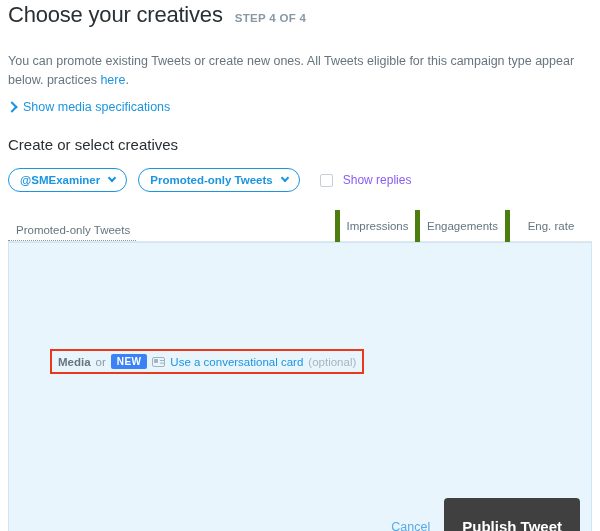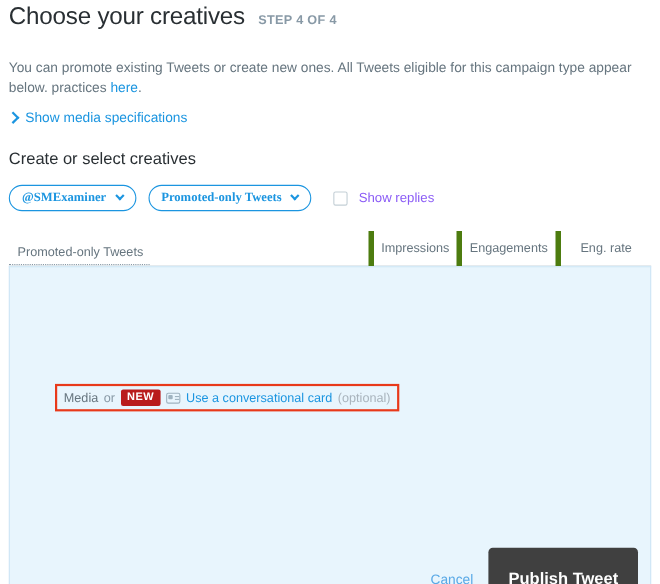--- a/index.html
+++ b/index.html
@@ -25,21 +25,21 @@
               font-size:12.5px; color:#1b95e0; cursor:pointer; }
   .chev-r { display:inline-block; width:8px; height:8px; border-right:2.4px solid #1b95e0;
             border-top:2.4px solid #1b95e0; transform:rotate(45deg); position:relative; top:0px; }
 
   .sec-title { position:absolute; left:8px; top:136px; font-size:15px; color:#292f33; }
 
   
   .filters { position:absolute; left:8px; top:168px; display:flex; align-items:center; }
   .pill { height:24px; border:1px solid #1b95e0; border-radius:13px; background:#fff;
           color:#1b95e0; font-size:11.5px; font-weight:700; display:flex; align-items:center;
-          padding:0 11px; gap:9px; cursor:pointer;font-family:Liberation Serif, serif; }
+          padding:0 11px; gap:9px; cursor:pointer; }
   .pill + .pill { margin-left:11px; }
   .chev-d { display:inline-block; width:6px; height:6px; border-right:2px solid #1b95e0;
             border-bottom:2px solid #1b95e0; transform:rotate(45deg); position:relative; top:-2px; }
   .cbx { width:13px; height:13px; border:1px solid #c4cfd6; border-radius:2px; background:#fff;
          margin-left:20px; cursor:pointer; }
   .cbx-lbl { font-size:12px; color:#8b5cf6; margin-left:10px; }
 
   
   .thead { position:absolute; left:8px; top:210px; width:584px; height:32px;
            border-bottom:1px solid #e1e8ed; display:flex; align-items:center; }
@@ -67,23 +67,23 @@
   .clock { width:11px; height:11px; border:1.2px solid #8ab9d6; border-radius:50%;
            position:relative; display:inline-block; }
   .clock::before { content:""; position:absolute; left:4px; top:2px; width:1.1px; height:3.6px; background:#8ab9d6; }
   .clock::after { content:""; position:absolute; left:4.2px; top:5px; width:3px; height:1.1px; background:#8ab9d6; }
   .charcount { position:absolute; right:14px; top:53px; font-size:12px; color:#8899a6; }
 
   
   .medialabel { position:absolute; left:50px; top:349px; display:flex; align-items:center;
                 gap:5px; padding:3px 6px; border:2px solid #e8391a; background:transparent;
                 font-size:11.5px; }
-  .ml-media { color:#66757f; font-weight:400;text-align:right; }
+  .ml-media { color:#66757f; font-weight:700;text-align:right; }
   .ml-or { color:#8899a6; }
-  .badge-new { background:#b91c1c; color:#fff; font-size:10px; font-weight:700;
+  .badge-new { background:#3b82f6; color:#fff; font-size:10px; font-weight:700;
                padding:2px 6px; border-radius:2px; letter-spacing:0.4px; }
   .card-ico { display:inline-block; width:13px; height:10px; border:1.4px solid #9fb3c0;
               border-radius:2px; position:relative; }
   .card-ico::before { content:""; position:absolute; left:1px; top:1.4px; width:4px; height:4px;
                       background:#9fb3c0; border-radius:1px; }
   .card-ico::after { content:""; position:absolute; left:6.5px; top:2px; width:4px; height:1.2px;
                      background:#9fb3c0; box-shadow:0 2.6px 0 #9fb3c0; }
   .ml-link { color:#1b95e0; }
   .ml-opt { color:#a9b4bd; }
 

